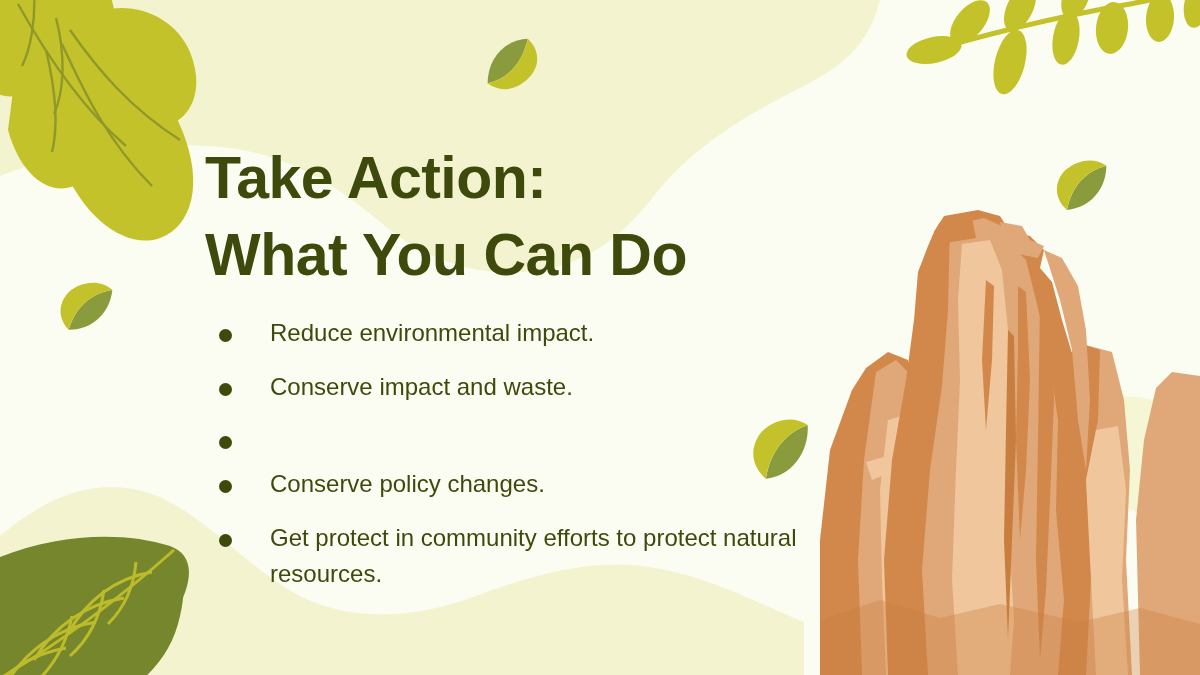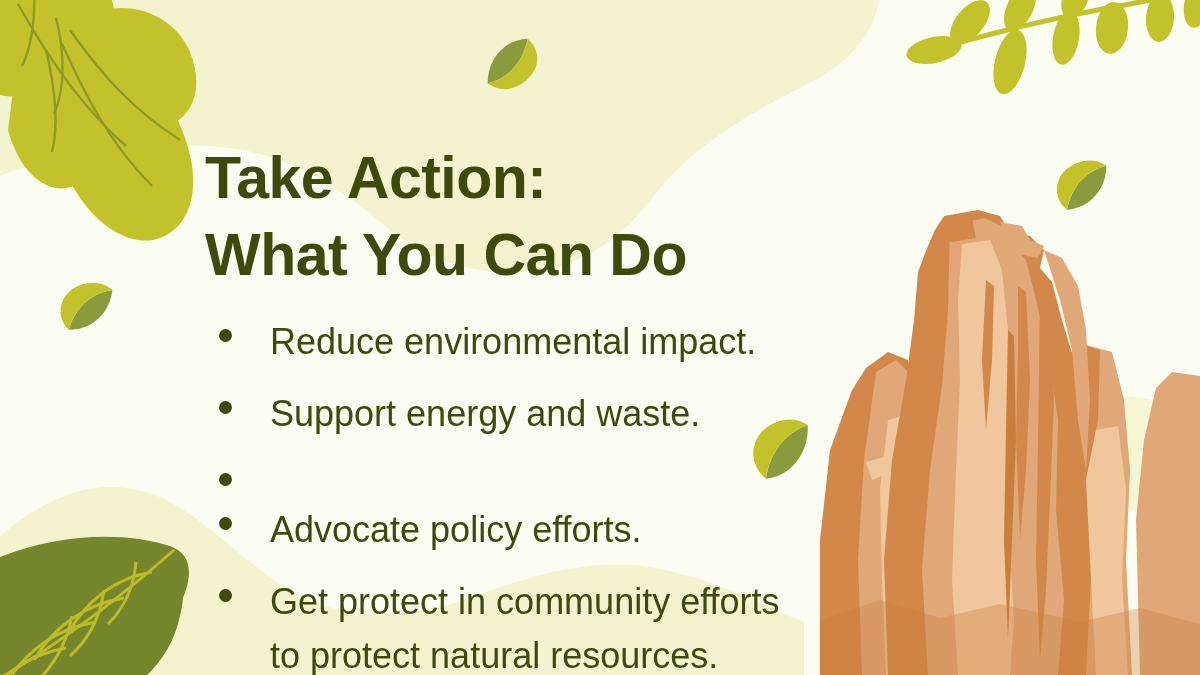--- a/index.html
+++ b/index.html
@@ -55,21 +55,21 @@
     flex: 0 0 auto;
     width: 13px;
     height: 13px;
     border-radius: 50%;
     background: #3E4A0B;
     margin-top: 14px;
     margin-left: 14px;
     margin-right: 38px;
   }
   .bullet-text {
-    font-size: 36px;
+    font-size: 24px;
     line-height: 1.52;
     color: #3E4A0B;
     max-width: 540px;
   }
 </style>
 </head>
 <body>
 
 <div class="slide">
 
@@ -236,28 +236,28 @@
     <h1 class="title">Take Action:
 What You Can Do</h1>
 
     <ul class="bullets">
       <li class="bullet-row">
         <span class="bullet-dot"></span>
         <span class="bullet-text">Reduce environmental impact.</span>
       </li>
       <li class="bullet-row">
         <span class="bullet-dot"></span>
-        <span class="bullet-text">Support energy and waste.</span>
-      </li>
-      <li class="bullet-row">
-        <span class="bullet-dot"></span>
-      </li>
-      <li class="bullet-row">
-        <span class="bullet-dot"></span>
-        <span class="bullet-text">Advocate policy efforts.</span>
+        <span class="bullet-text">Conserve impact and waste.</span>
+      </li>
+      <li class="bullet-row">
+        <span class="bullet-dot"></span>
+      </li>
+      <li class="bullet-row">
+        <span class="bullet-dot"></span>
+        <span class="bullet-text">Conserve policy changes.</span>
       </li>
       <li class="bullet-row">
         <span class="bullet-dot"></span>
         <span class="bullet-text">Get protect in community efforts to protect natural resources.</span>
       </li>
     </ul>
   </div>
 
 </div>
 

